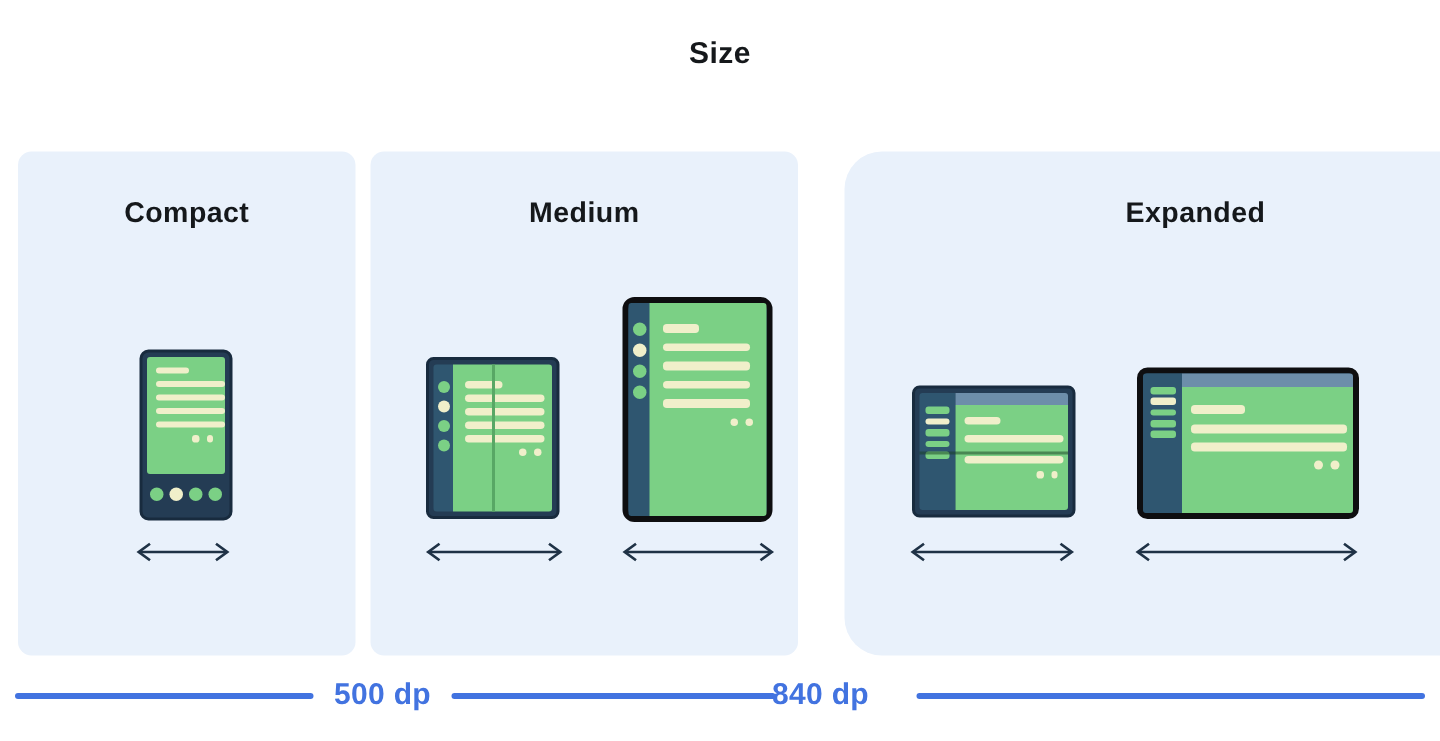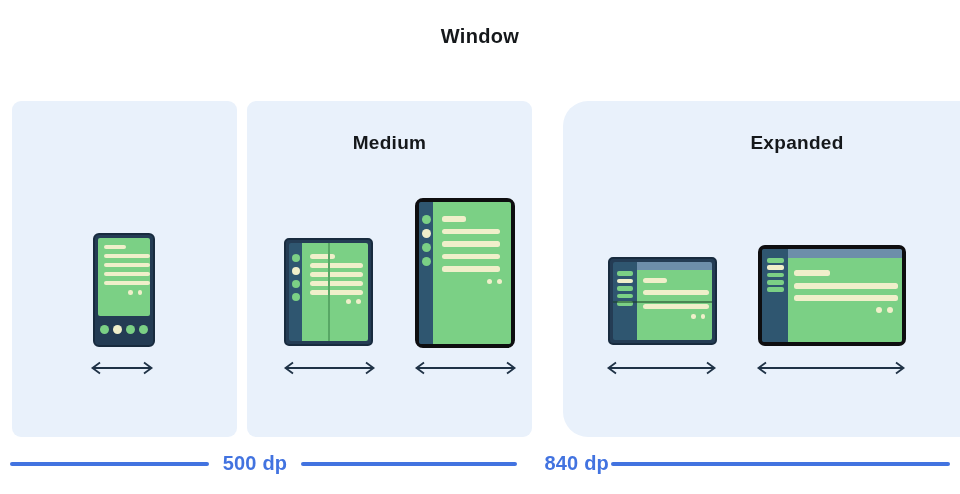--- a/index.html
+++ b/index.html
@@ -117,32 +117,33 @@
   .ar-desk{left:192px;}
 
   
   .seg{position:absolute; top:462px; height:4px; border-radius:2px; background:var(--ruler-blue);}
   .seg1{left:10px; width:199px;}
   .seg2{left:301px; width:216px;}
   .seg3{left:611px; width:339px;}
   .bp{position:absolute; top:452px; text-align:center; font-size:20px; font-weight:700;
     color:var(--ruler-blue); letter-spacing:.2px;}
   .bp-600{left:209px; width:92px;}
-  .bp-840{left:515px; width:94px;text-align:right;}
+  .bp-840{left:500px; width:94px;}
 </style>
 </head>
 <body>
 
 <div class="stage">
 
   <div class="hdr">
-    <div class="title">Window</div>
+    <div class="title">Size</div>
   </div>
 
   <div class="panel panel-compact">
+    <div class="panel-label">Compact</div>
 
     <div class="phone">
       <div class="phone-screen">
         <div class="ln short"></div>
         <div class="ln long"></div>
         <div class="ln long"></div>
         <div class="ln long"></div>
         <div class="ln long"></div>
         <div class="dots">
           <div class="dot"></div>

